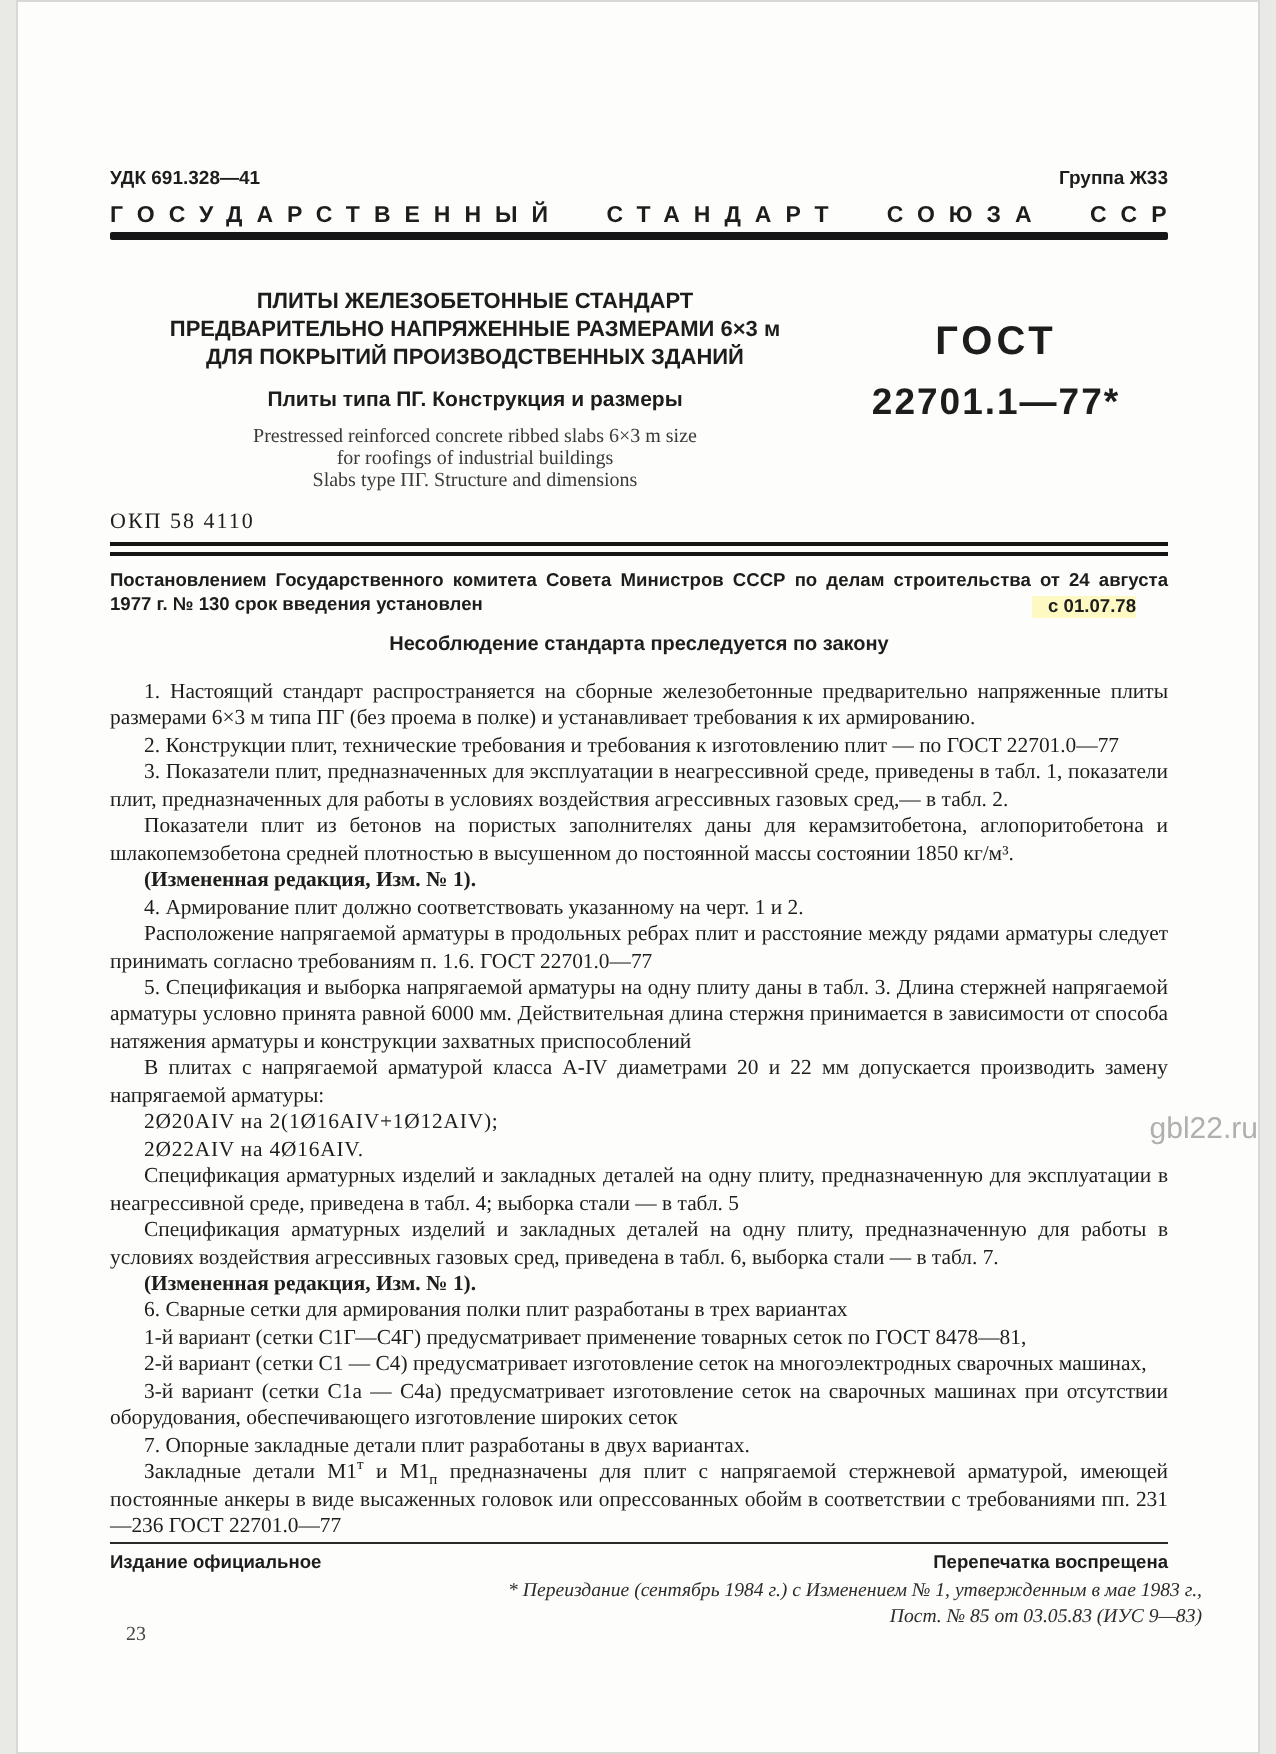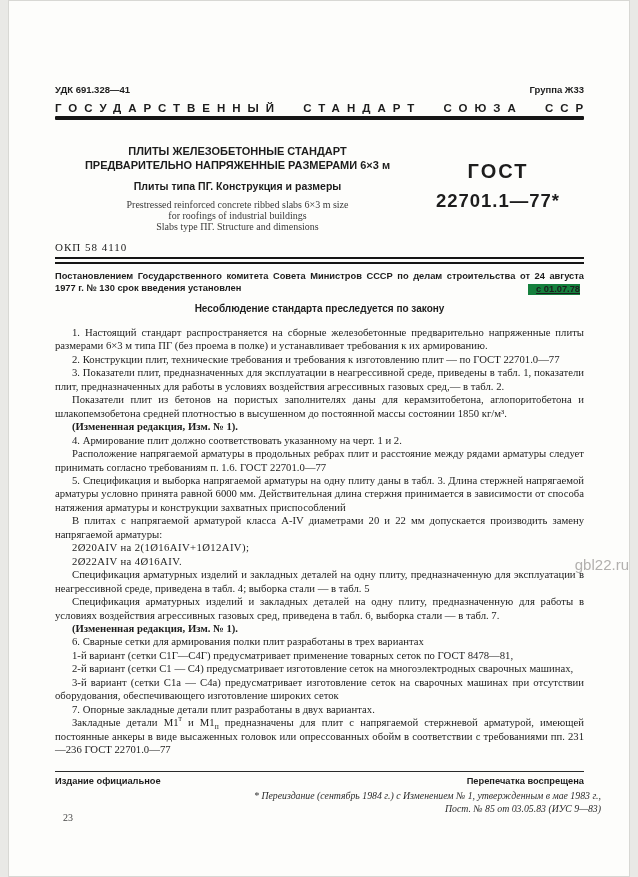--- a/index.html
+++ b/index.html
@@ -32,22 +32,22 @@
   .gost-number{font-size:18.5px; margin-top:7px; letter-spacing:1px;}
   
   .okp{margin-top:9px; font-size:11px; letter-spacing:1px;}
   .double-rule{margin-top:4px; height:3px; border-top:2px solid #151515;
     border-bottom:2px solid #151515;}
   
   .decree{position:relative; margin-top:7px;
     font-family:"Liberation Sans", sans-serif; font-weight:bold;
     font-size:9.3px; line-height:11.5px; text-align:justify; padding-right:0;}
   .decree-text{display:block; width:100%;}
-  .decree-date{position:absolute; right:4px; bottom:-1px;
-    text-decoration:underline; background:#15803d; padding-left:8px;}
+  .decree-date{position:absolute; right:16px; bottom:-1px;
+    background:#fef9c3; padding-left:8px;}
   .law-notice{margin-top:9px; text-align:center;
     font-family:"Liberation Sans", sans-serif; font-weight:bold; font-size:10px;}
   
   .body-text{margin-top:12px; font-size:10.7px; line-height:13.45px;}
   .body-text p{margin:0; text-align:justify; text-indent:17px;}
   .body-text p.pb{font-weight:bold;}
   .body-text p.pf{text-align:left; text-indent:17px; letter-spacing:0.4px;}
   sup,sub{font-size:7.5px; line-height:0;}
   
   .footer-rule{position:absolute; left:47px; right:46px; top:771px;
@@ -73,20 +73,21 @@
       <span>Группа Ж33</span>
     </div>
 
     <div class="org-header">ГОСУДАРСТВЕННЫЙ СТАНДАРТ СОЮЗА ССР</div>
     <div class="org-rule"></div>
 
     <div class="title-wrap">
       <div class="title-left">
         <div class="title-ru">ПЛИТЫ ЖЕЛЕЗОБЕТОННЫЕ СТАНДАРТ</div>
         <div class="title-ru">ПРЕДВАРИТЕЛЬНО НАПРЯЖЕННЫЕ РАЗМЕРАМИ 6×3 м</div>
+        <div class="title-ru">ДЛЯ ПОКРЫТИЙ ПРОИЗВОДСТВЕННЫХ ЗДАНИЙ</div>
         <div class="title-sub">Плиты типа ПГ. Конструкция и размеры</div>
         <div class="title-en">
           <div>Prestressed reinforced concrete ribbed slabs 6×3 m size</div>
           <div>for roofings of industrial buildings</div>
           <div>Slabs type ПГ. Structure and dimensions</div>
         </div>
       </div>
       <div class="gost-block">
         <div class="gost-label">ГОСТ</div>
         <div class="gost-number">22701.1—77*</div>

